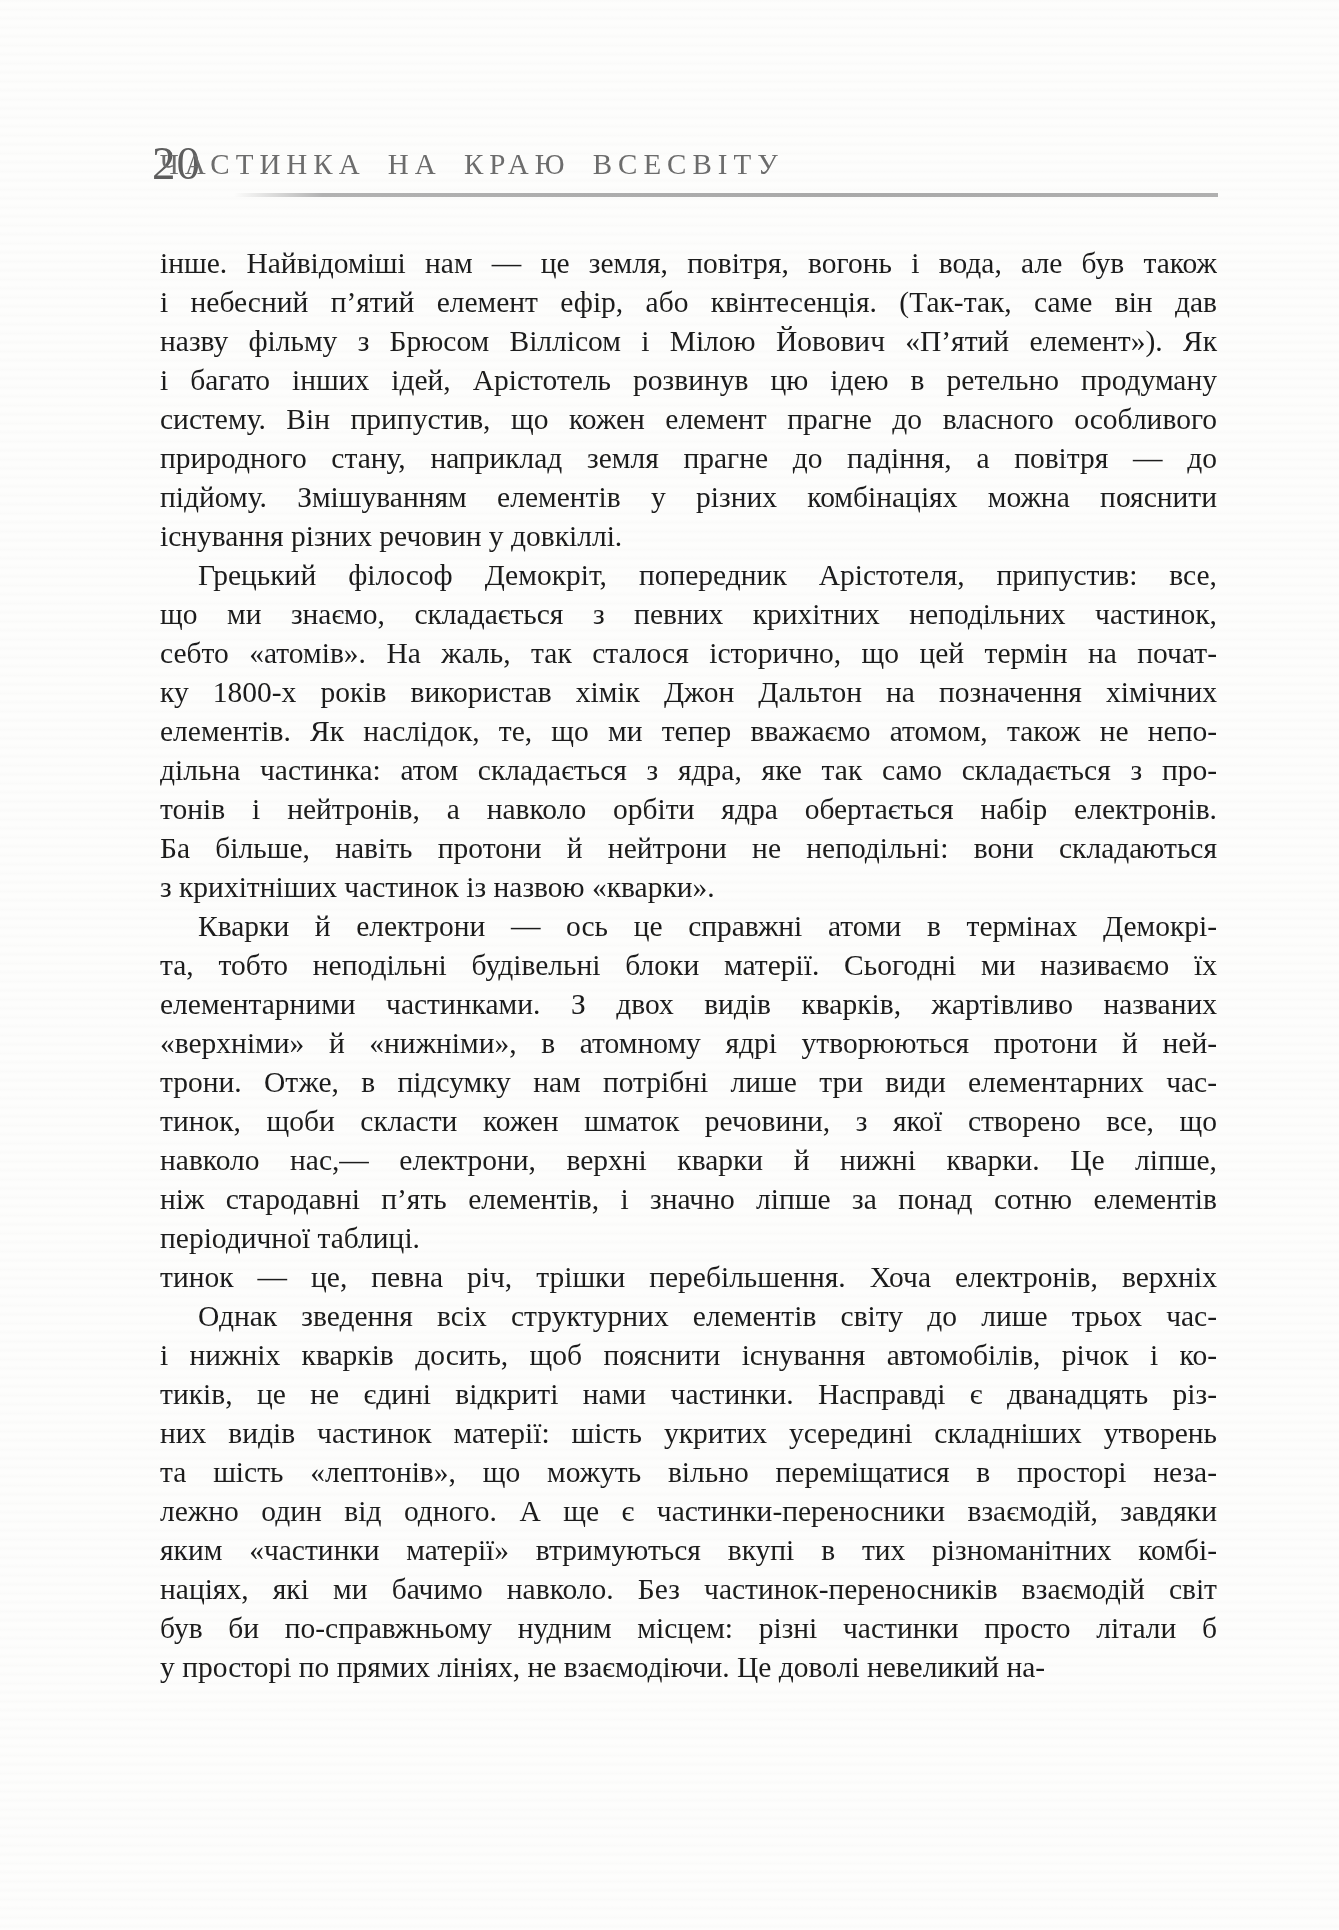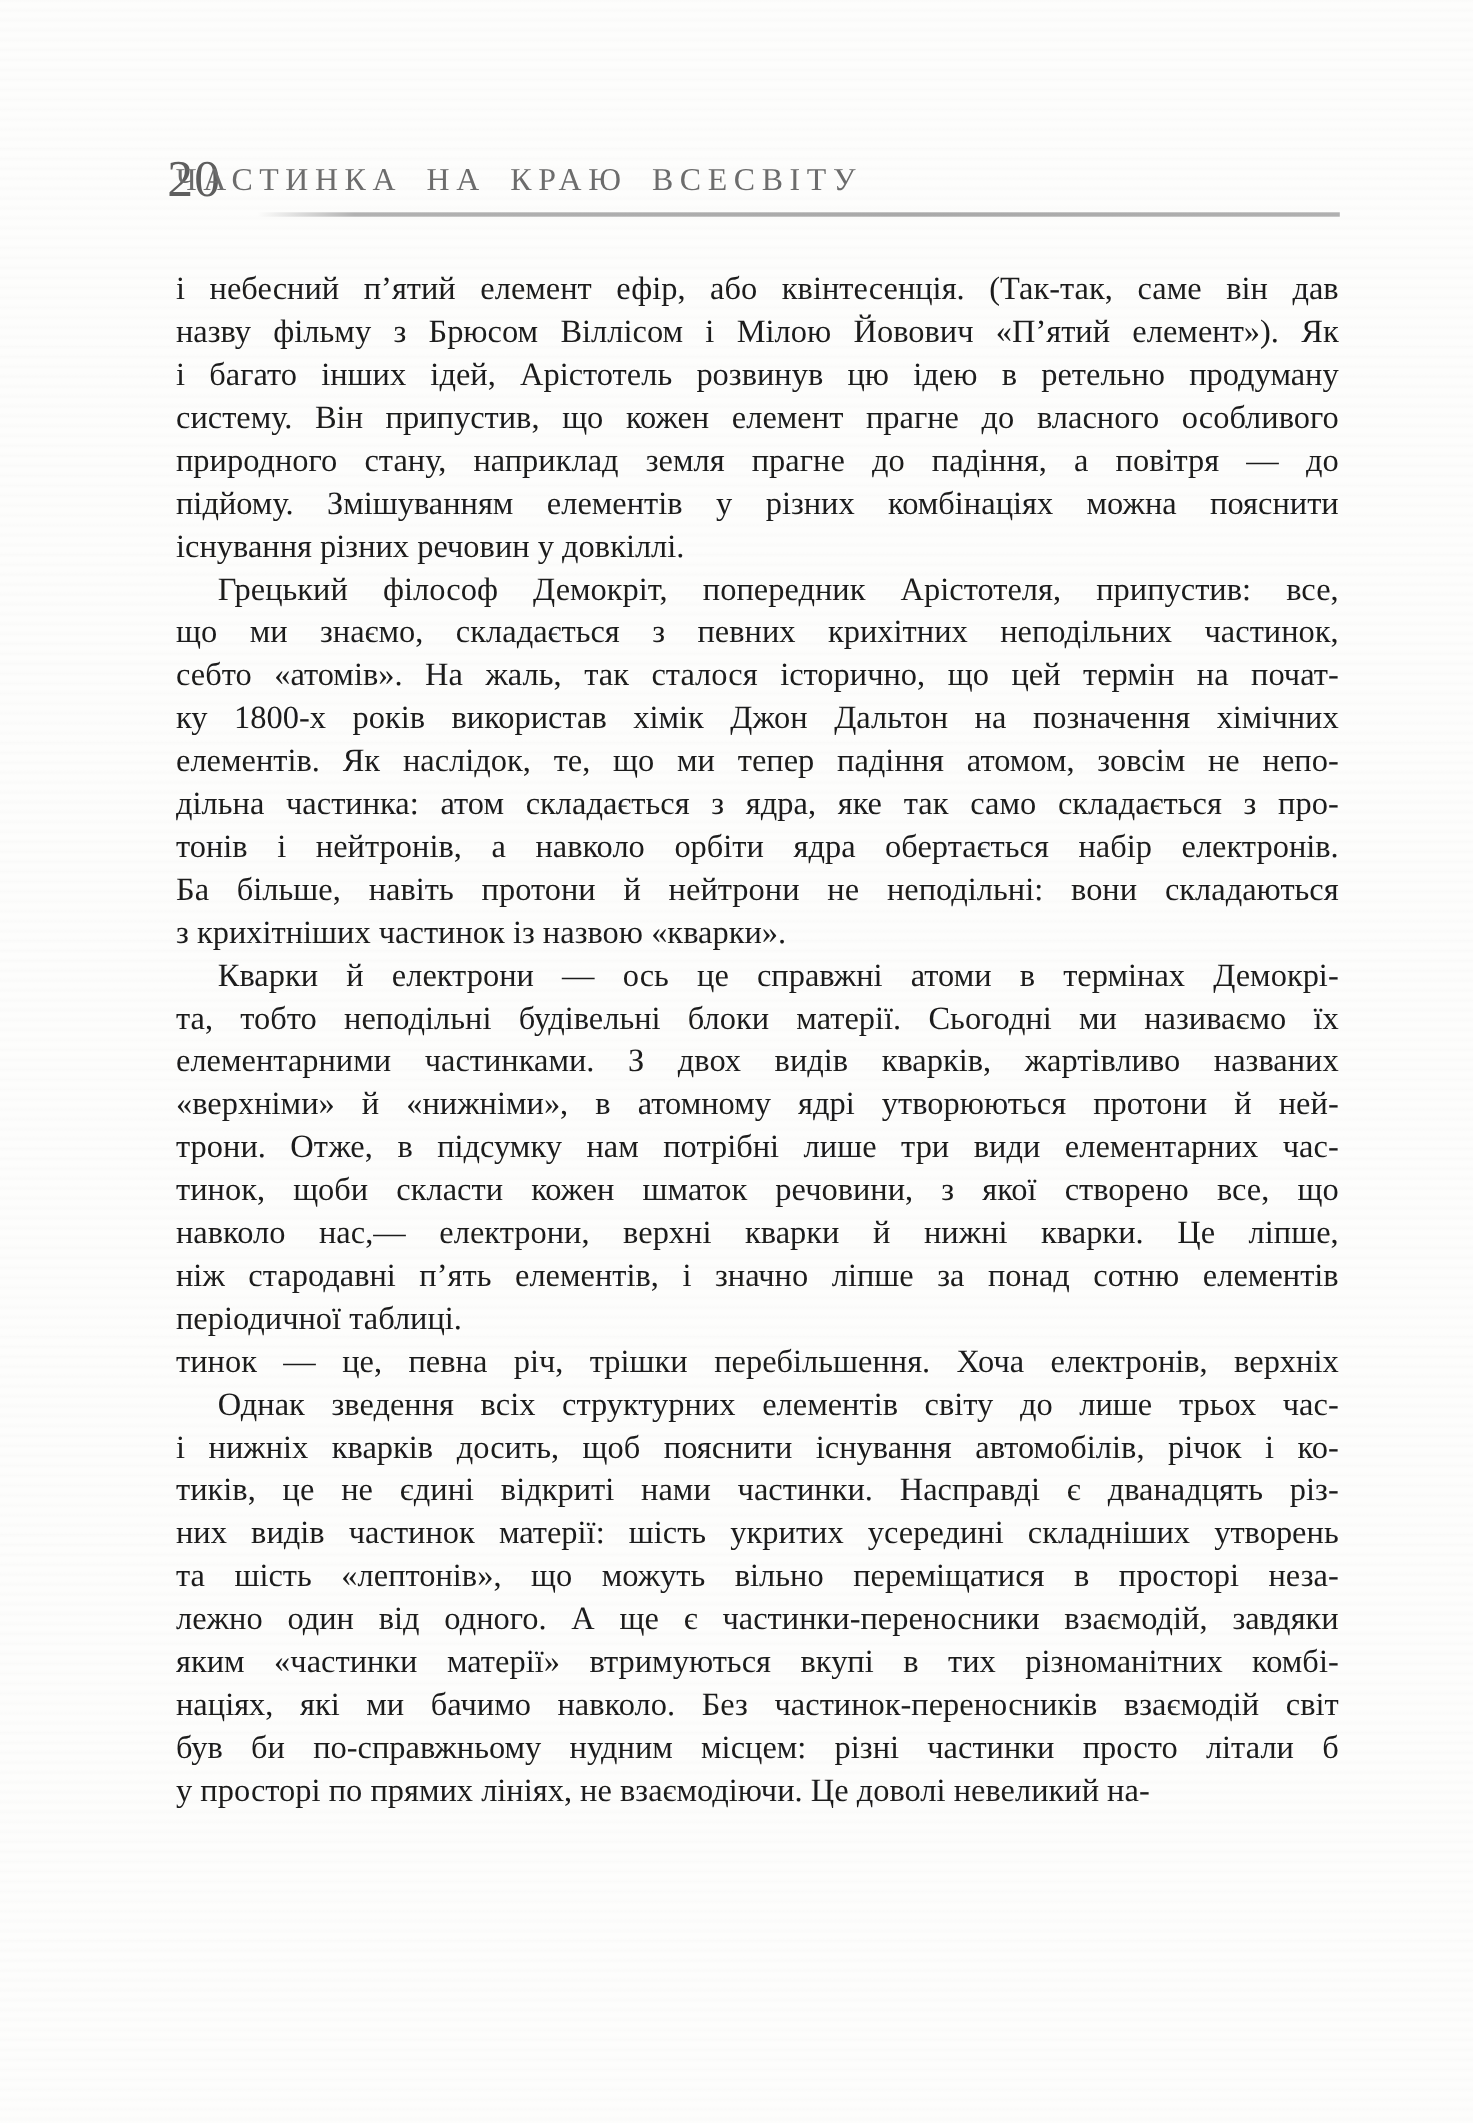--- a/index.html
+++ b/index.html
@@ -67,34 +67,35 @@
 <div class="scan-texture"></div>
 
 <div class="page-number">20</div>
 
 <div class="running-title">ЧАСТИНКА НА КРАЮ ВСЕСВІТУ</div>
 
 <div class="header-rule"></div>
 
 <div class="text-block" id="text-block">
     <div class="para">
+      <div class="line">інше. Найвідоміші нам — це земля, повітря, вогонь і вода, але був також</div>
       <div class="line">і небесний п’ятий елемент ефір, або квінтесенція. (Так-так, саме він дав</div>
       <div class="line">назву фільму з Брюсом Віллісом і Мілою Йовович «П’ятий елемент»). Як</div>
       <div class="line">і багато інших ідей, Арістотель розвинув цю ідею в ретельно продуману</div>
       <div class="line">систему. Він припустив, що кожен елемент прагне до власного особливого</div>
       <div class="line">природного стану, наприклад земля прагне до падіння, а повітря — до</div>
       <div class="line">підйому. Змішуванням елементів у різних комбінаціях можна пояснити</div>
       <div class="line para-end">існування різних речовин у довкіллі.</div>
     </div>
     <div class="para">
       <div class="line first-indent">Грецький філософ Демокріт, попередник Арістотеля, припустив: все,</div>
       <div class="line">що ми знаємо, складається з певних крихітних неподільних частинок,</div>
       <div class="line">себто «атомів». На жаль, так сталося історично, що цей термін на почат-</div>
       <div class="line">ку 1800-х років використав хімік Джон Дальтон на позначення хімічних</div>
-      <div class="line">елементів. Як наслідок, те, що ми тепер падіння атомом, зовсім не непо-</div>
+      <div class="line">елементів. Як наслідок, те, що ми тепер вважаємо атомом, також не непо-</div>
       <div class="line">дільна частинка: атом складається з ядра, яке так само складається з про-</div>
       <div class="line">тонів і нейтронів, а навколо орбіти ядра обертається набір електронів.</div>
       <div class="line">Ба більше, навіть протони й нейтрони не неподільні: вони складаються</div>
       <div class="line para-end">з крихітніших частинок із назвою «кварки».</div>
     </div>
     <div class="para">
       <div class="line first-indent">Кварки й електрони — ось це справжні атоми в термінах Демокрі-</div>
       <div class="line">та, тобто неподільні будівельні блоки матерії. Сьогодні ми називаємо їх</div>
       <div class="line">елементарними частинками. З двох видів кварків, жартівливо названих</div>
       <div class="line">«верхніми» й «нижніми», в атомному ядрі утворюються протони й ней-</div>

